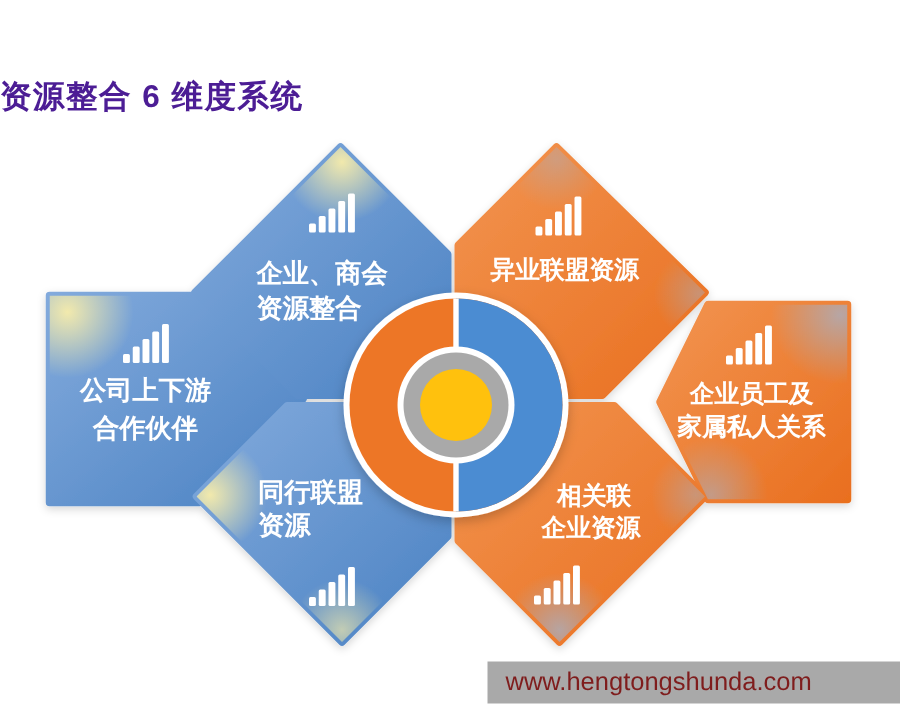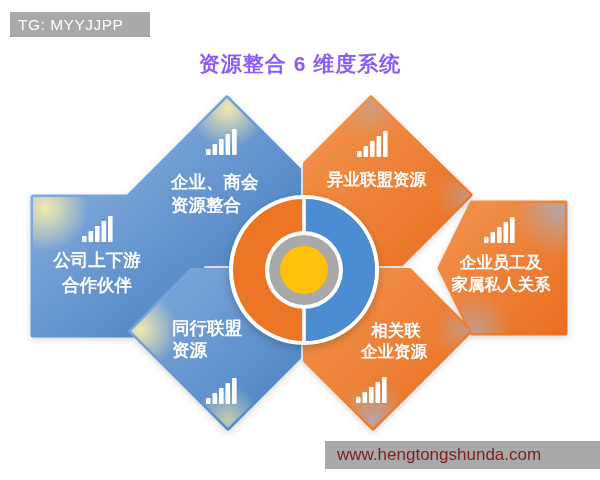--- a/index.html
+++ b/index.html
@@ -6,44 +6,41 @@
   .stage{
     position:relative;width:600px;height:480px;background:#ffffff;overflow:hidden;
     font-family:"Liberation Sans",sans-serif;
   }
   .tg-banner{
     position:absolute;left:10px;top:12px;width:140px;height:25px;
     background:#a9a9a9;color:#ffffff;font-size:15.5px;line-height:25px;
     padding-left:8px;box-sizing:border-box;letter-spacing:.5px;
   }
   .main-title{
-    position:absolute;left:0;top:50px;width:600px;text-align:center;
-    font-size:21px;font-weight:bold;color:#8b5cf6;letter-spacing:1px;
+    position:absolute;left:0;top:50px;width:600px;
+    font-size:21px;font-weight:bold;color:#4c1d95;letter-spacing:1px;
   }
   svg.diagram{position:absolute;left:0;top:0;}
   .node-label{
     font-family:"Liberation Sans",sans-serif;
     font-weight:bold;fill:#ffffff;
   }
   .fs-lg{font-size:17.5px;}
   .fs-md{font-size:16.5px;}
   .site-banner{
     position:absolute;right:0;top:441px;width:275px;height:28px;
     background:#a9a9a9;color:#7f1d1d;font-size:17px;line-height:28px;
     padding-left:12px;box-sizing:border-box;
   }
 </style>
 </head>
 <body>
 
 <div class="stage">
 
-  <div class="tg-banner">
-    <span>TG: MYYJJPP</span>
-  </div>
 
   <div class="main-title">资源整合 6 维度系统</div>
 
   <svg class="diagram" width="600" height="480" viewBox="0 0 600 480" xmlns="http://www.w3.org/2000/svg">
     <defs>
       <linearGradient id="gradBlue" x1="0" y1="0" x2="1" y2="1">
         <stop offset="0" stop-color="#82aadc"></stop>
         <stop offset="1" stop-color="#4b82c3"></stop>
       </linearGradient>
       <linearGradient id="gradOrange" x1="0" y1="0" x2="1" y2="1">

